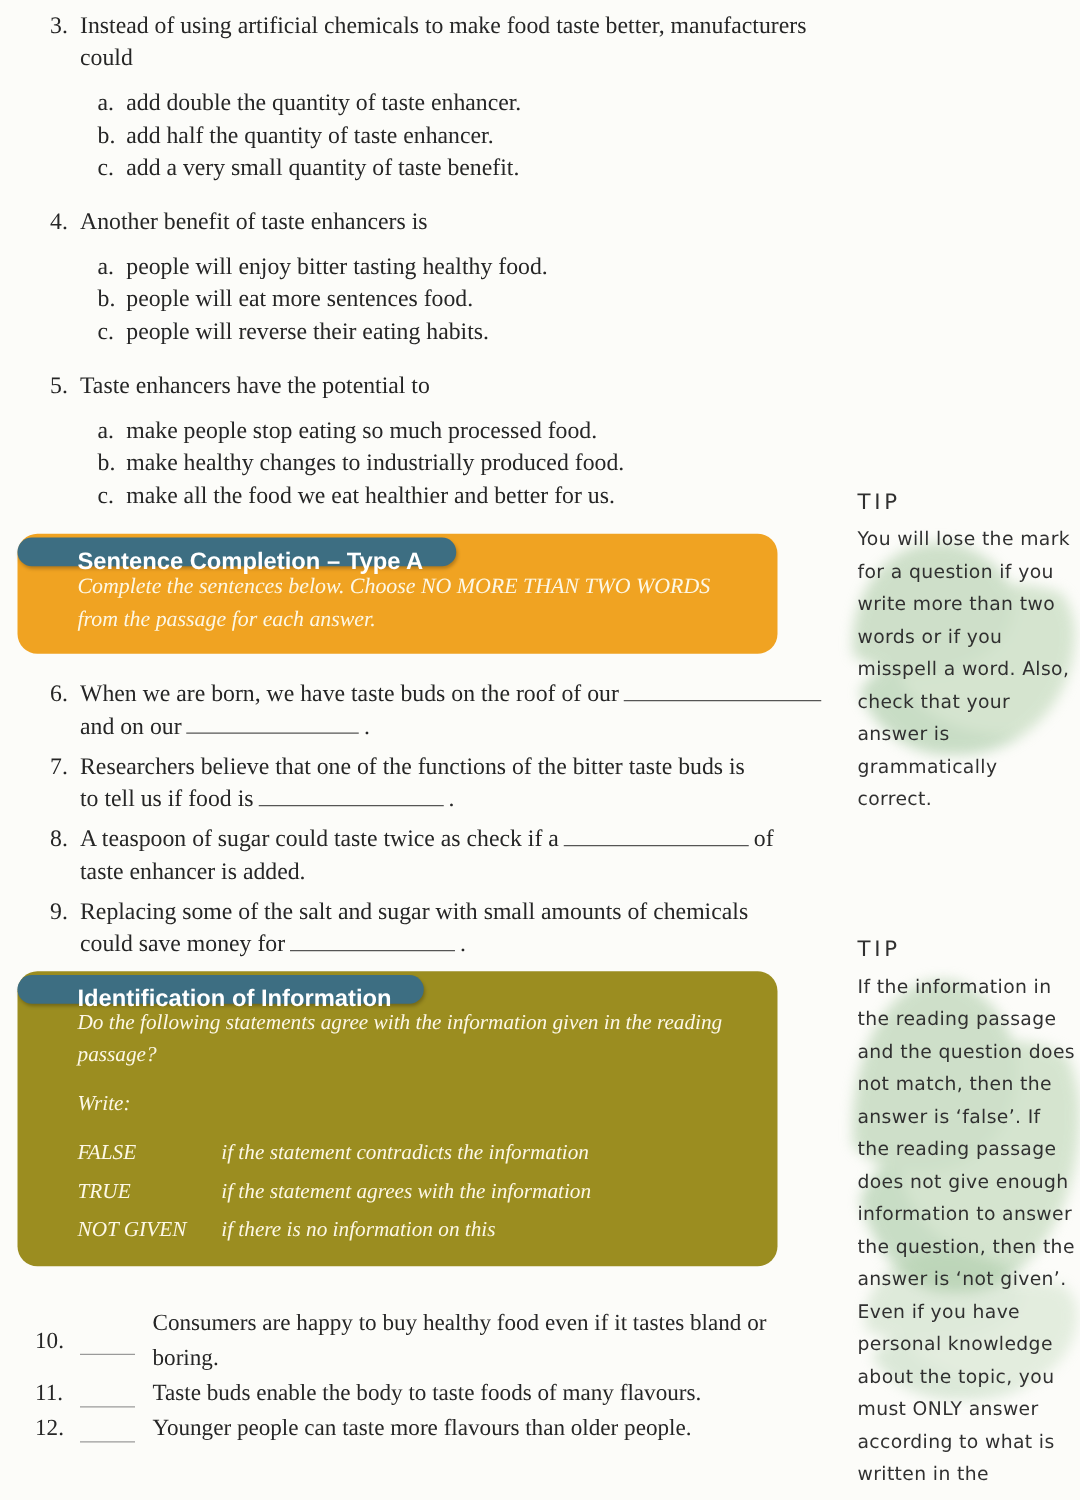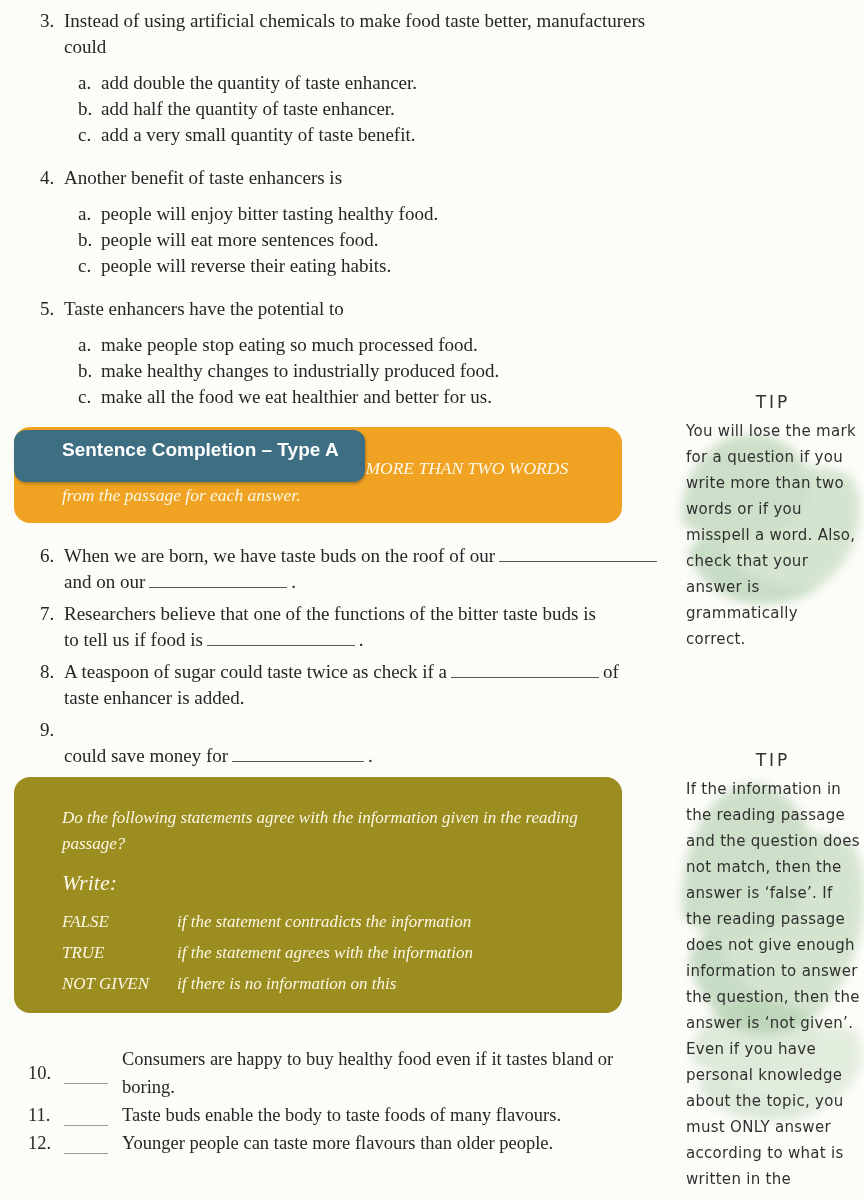--- a/index.html
+++ b/index.html
@@ -19,21 +19,21 @@
   .q-num{width:24px;flex:none;}
   .q-text{flex:1;}
   .q-title{margin-bottom:10px;}
   .opts{margin-left:38px;}
   .opt{display:flex;font-size:19px;line-height:26px;}
   .opt-letter{width:23px;flex:none;}
 
   
   .banner{position:relative;margin-left:14px;width:608px;border-radius:16px;}
   .banner-tab{
-    position:absolute;top:3px;left:0;height:52px;
+    position:absolute;top:3px;left:0;height:23px;
     background:var(--teal);border-radius:12px;
     color:#fff;font-family:"Liberation Sans", sans-serif;font-weight:bold;
     font-size:19px;line-height:40px;padding:0 26px 0 48px;
     box-shadow:1px 2px 3px rgba(0,0,0,.25);
     white-space:nowrap;
   }
   .banner-body{
     border-radius:16px;color:#fdf8e6;
     font-style:italic;font-size:17.5px;line-height:27px;
     padding:28px 40px 14px 48px;
@@ -46,36 +46,36 @@
   
   .fills{padding:20px 0 0 40px;}
   .fill-q{margin-bottom:6px;}
   .fill-line{font-size:19px;line-height:26px;}
   .blank{display:inline-block;border-bottom:1.4px solid #555;height:15px;vertical-align:baseline;margin:0 4px;}
   .b160{width:158px;} .b150{width:148px;} .b140{width:138px;} .b130{width:132px;}
 
   
   .banner.olive{margin-top:8px;}
   .id-intro{font-size:17px;line-height:26px;margin-bottom:12px;}
-  .id-write{font-size:22px;margin-bottom:10px;}
+  .id-write{font-size:17px;margin-bottom:10px;}
   .id-row{display:flex;font-size:17px;line-height:31px;}
   .id-term{min-width:105px;flex:none;white-space:nowrap;padding-right:10px;}
 
   
   .stmts{padding:32px 0 0 28px;}
   .stmt{display:flex;font-size:18.5px;line-height:28px;align-items:center;}
   .stmt-num{width:36px;flex:none;}
   .stmt-blank{flex:none;width:44px;height:20px;border-bottom:1.4px solid #9a9a9a;margin-right:14px;}
   .stmt-text{width:525px;}
 
   
   .tip{position:absolute;left:686px;width:174px;font-family:"DejaVu Sans", sans-serif;color:#303030;}
   .tip1{top:392px;}
   .tip2{top:750px;}
-  .tip-title{font-size:17px;letter-spacing:3px;font-weight:500;margin-bottom:6px;position:relative;z-index:1;text-align:center;}
+  .tip-title{font-size:17px;letter-spacing:3px;font-weight:500;margin-bottom:6px;position:relative;z-index:1;}
   .tip-text{font-size:15px;line-height:26px;letter-spacing:.3px;position:relative;z-index:1;}
   .brush{position:absolute;z-index:0;filter:blur(5px);opacity:.55;
     background:
       radial-gradient(60% 45% at 30% 30%, #a9c9a3 0 70%, transparent 72%),
       radial-gradient(70% 50% at 70% 55%, #b6d2ae 0 70%, transparent 72%),
       radial-gradient(55% 40% at 40% 80%, #9fc49c 0 70%, transparent 72%);
     border-radius:40% 60% 55% 45%/50% 45% 60% 50%;}
   .brush1{top:42px;left:-4px;width:178px;height:170px;}
   .brush2a{top:34px;left:-4px;width:182px;height:250px;}
   .brush2b{top:250px;left:6px;width:170px;height:120px;opacity:.35;}
@@ -180,27 +180,28 @@
       <div class="q-row fill-line">
         <span class="q-num">8.</span>
         <span class="q-text"><span>A teaspoon of sugar could taste twice as check if a</span><span class="blank b150"></span><span>of</span><br>
         <span>taste enhancer is added.</span></span>
       </div>
     </div>
 
     <div class="fill-q">
       <div class="q-row fill-line">
         <span class="q-num">9.</span>
-        <span class="q-text"><br>
+        <span class="q-text"><span>Replacing some of the salt and sugar with small amounts of chemicals</span><br>
         <span>could save money for</span><span class="blank b130"></span><span>.</span></span>
       </div>
     </div>
   </div>
 
   <div class="banner olive">
+    <div class="banner-tab">Identification of Information</div>
     <div class="banner-body">
       <div class="id-intro">Do the following statements agree with the information given in the reading passage?</div>
       <div class="id-write">Write:</div>
       <div class="id-row">
         <span class="id-term">FALSE</span>
         <span>if the statement contradicts the information</span>
       </div>
       <div class="id-row">
         <span class="id-term">TRUE</span>
         <span>if the statement agrees with the information</span>

